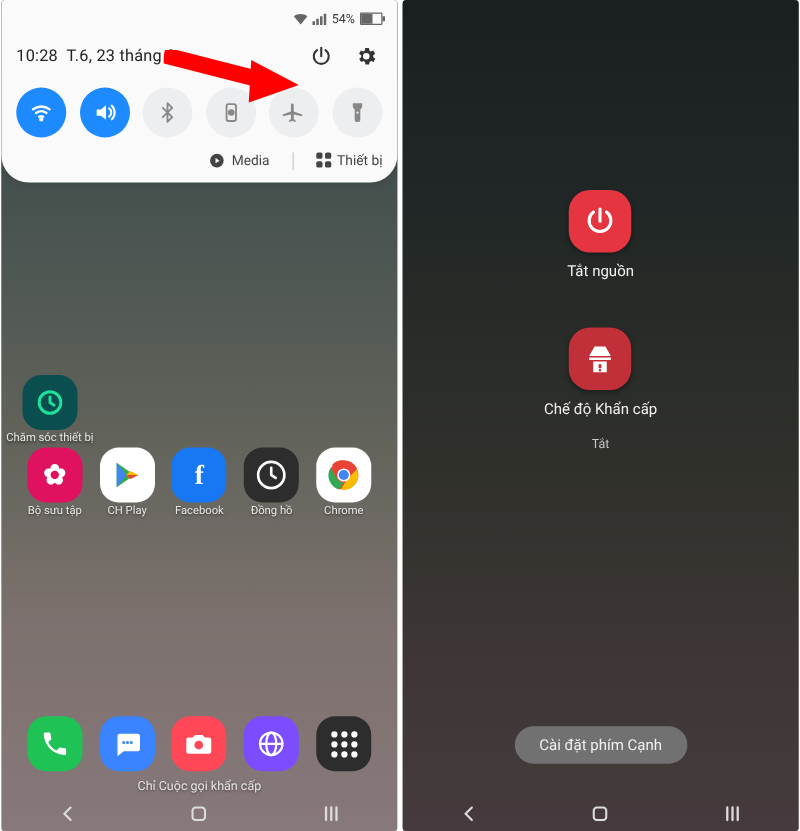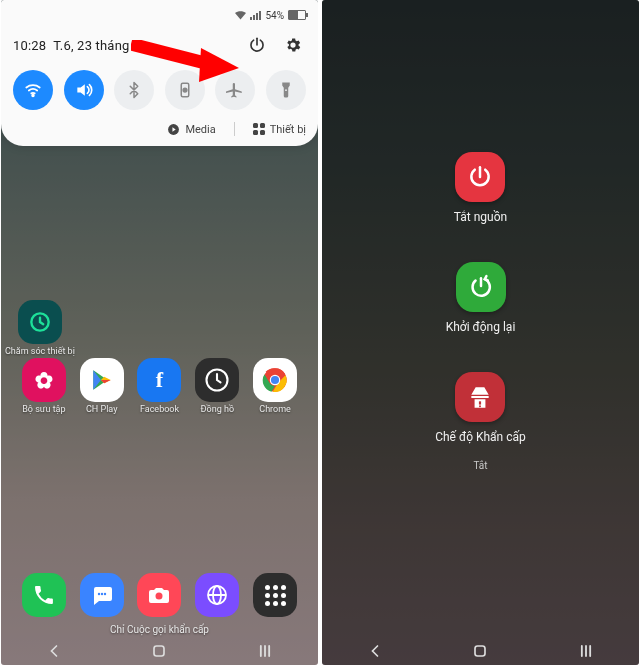--- a/index.html
+++ b/index.html
@@ -19,21 +19,21 @@
   .batt i{display:block;height:100%;width:54%;background:#666}
   .panel-row{display:flex;align-items:center;justify-content:space-between;margin-top:14px}
   .time-date{font-size:13px;color:#222;letter-spacing:.2px}
   .panel-icns{display:flex;gap:18px;align-items:center;margin-right:4px}
   .ico{width:18px;height:18px;display:flex;align-items:center;justify-content:center;color:#333}
   .toggles{display:flex;justify-content:space-between;margin-top:16px}
   .tg{width:40px;height:40px;border-radius:50%;display:flex;align-items:center;justify-content:center;color:#888}
   .tg.on{background:#1d8aff;color:#fff}
   .tg.off{background:#eceef0}
   .sub-row{display:flex;justify-content:flex-end;gap:18px;margin-top:12px;font-size:11px;color:#444}
-  .sub-item{display:flex;gap:5px;align-items:center}
+  .sub-item{display:flex;gap:5px;align-items:flex-start}
   .dots4{display:grid;grid-template-columns:repeat(2,5px);grid-template-rows:repeat(2,5px);gap:2px}
   .dots4 span{width:5px;height:5px;border-radius:1.5px;background:#444}
   .arrow{position:absolute;top:40px;left:130px;z-index:5}
   
   .home{position:absolute;left:0;right:0;bottom:0;top:300px;z-index:2;padding:0 14px}
   .app-grid{display:grid;grid-template-columns:repeat(5,1fr);gap:8px 0;margin-top:58px}
   .app{display:flex;flex-direction:column;align-items:center;gap:3px}
   .app .ic{width:44px;height:44px;border-radius:15px;display:flex;align-items:center;justify-content:center;font-size:22px;font-weight:700}
   .app .lb{font-size:9px;color:#e8e8e8;text-align:center;line-height:1.1;text-shadow:0 1px 2px rgba(0,0,0,.5)}
   .care-pos{position:absolute;top:0;left:4px}
@@ -299,45 +299,36 @@
       <div class="pm-item">
         <div class="pm-btn" style="background:#e53540">
           <svg width="26" height="26" viewBox="0 0 24 24" fill="none" stroke="#fff" stroke-width="2.3" stroke-linecap="round">
               <path d="M12 3v9"></path>
               <path d="M7.2 5.2a8 8 0 109.6 0"></path>
             </svg>
         </div>
         <div class="pm-lbl">Tắt nguồn</div>
       </div>
 
-      <div class="pm-item">
-        <div class="pm-btn" style="background:#2faa3a">
-          <svg width="26" height="26" viewBox="0 0 24 24" fill="none" stroke="#fff" stroke-width="2.3" stroke-linecap="round">
-              <path d="M12 4v7"></path>
-              <path d="M7 6a8 8 0 108.5-1.2"></path>
-              <path d="M17 2l-1.5 2.8L18.3 6"></path>
-            </svg>
-        </div>
-        <div class="pm-lbl">Khởi động lại</div>
-      </div>
 
       <div class="pm-item">
         <div class="pm-btn" style="background:#c13038">
           <svg width="26" height="26" viewBox="0 0 24 24" fill="#fff">
               <path d="M8 3h8l4 7H4zM4 11h16v2H4zM7 14h10v8H7z"></path>
               <rect x="11" y="16" width="2" height="3" fill="#c13038"></rect>
               <circle cx="12" cy="20.5" r=".9" fill="#c13038"></circle>
             </svg>
         </div>
         <div class="pm-lbl">Chế độ Khẩn cấp</div>
         <div class="pm-sub">Tắt</div>
       </div>
 
     </div>
 
+    <div class="side-key">Cài đặt phím Cạnh</div>
 
     <div class="nav">
       <span>
           <svg width="20" height="20" viewBox="0 0 24 24" fill="none" stroke="#ddd" stroke-width="2" stroke-linecap="round">
             <path d="M15 6l-6 6 6 6"></path>
           </svg>
         </span>
       <span>
           <svg width="20" height="20" viewBox="0 0 24 24" fill="none" stroke="#ddd" stroke-width="2">
             <rect x="6" y="6" width="12" height="12" rx="3"></rect>

